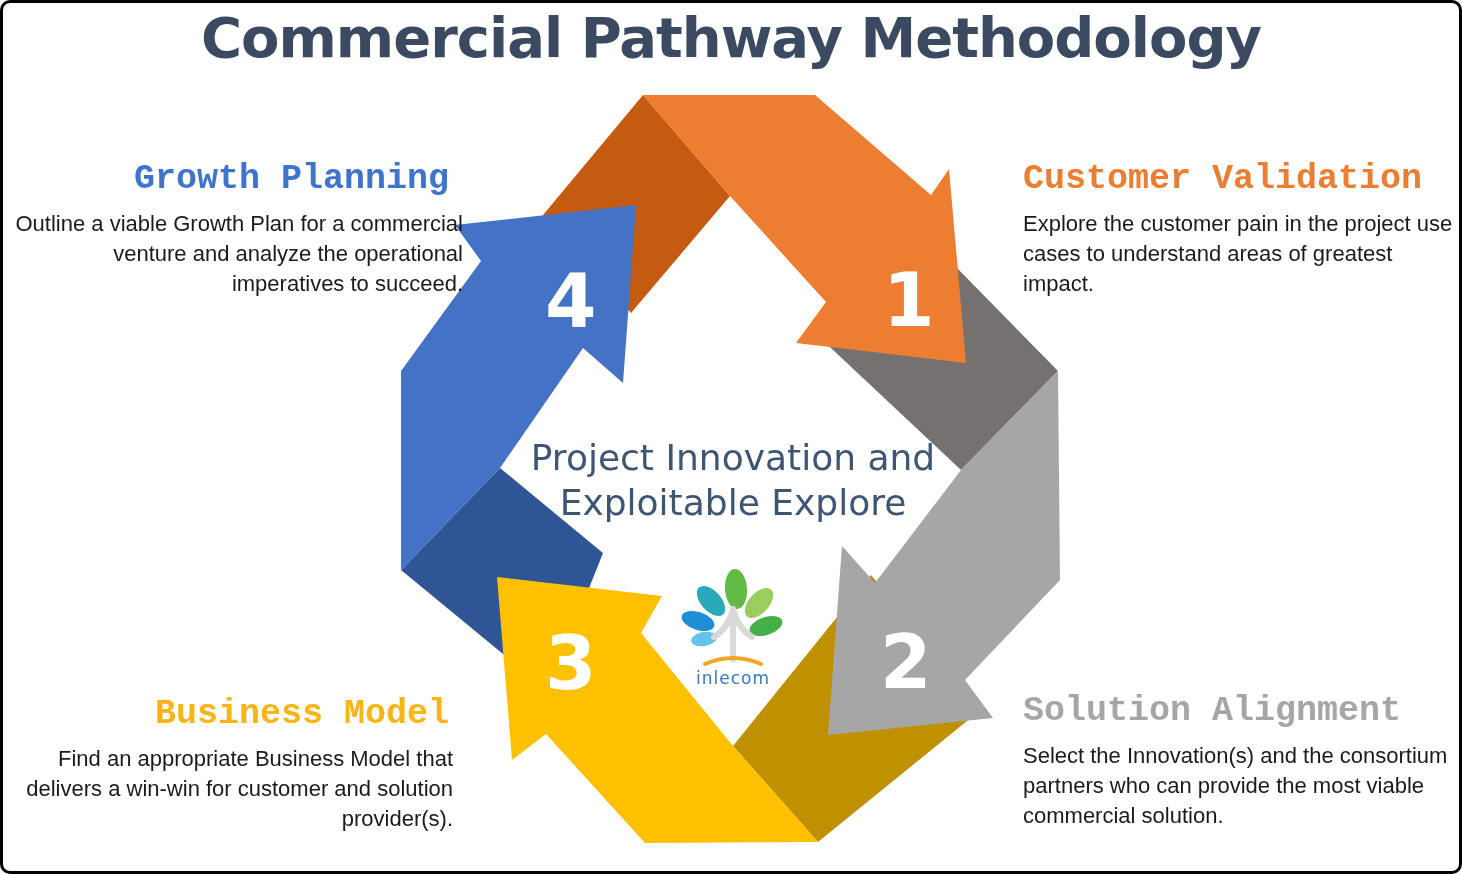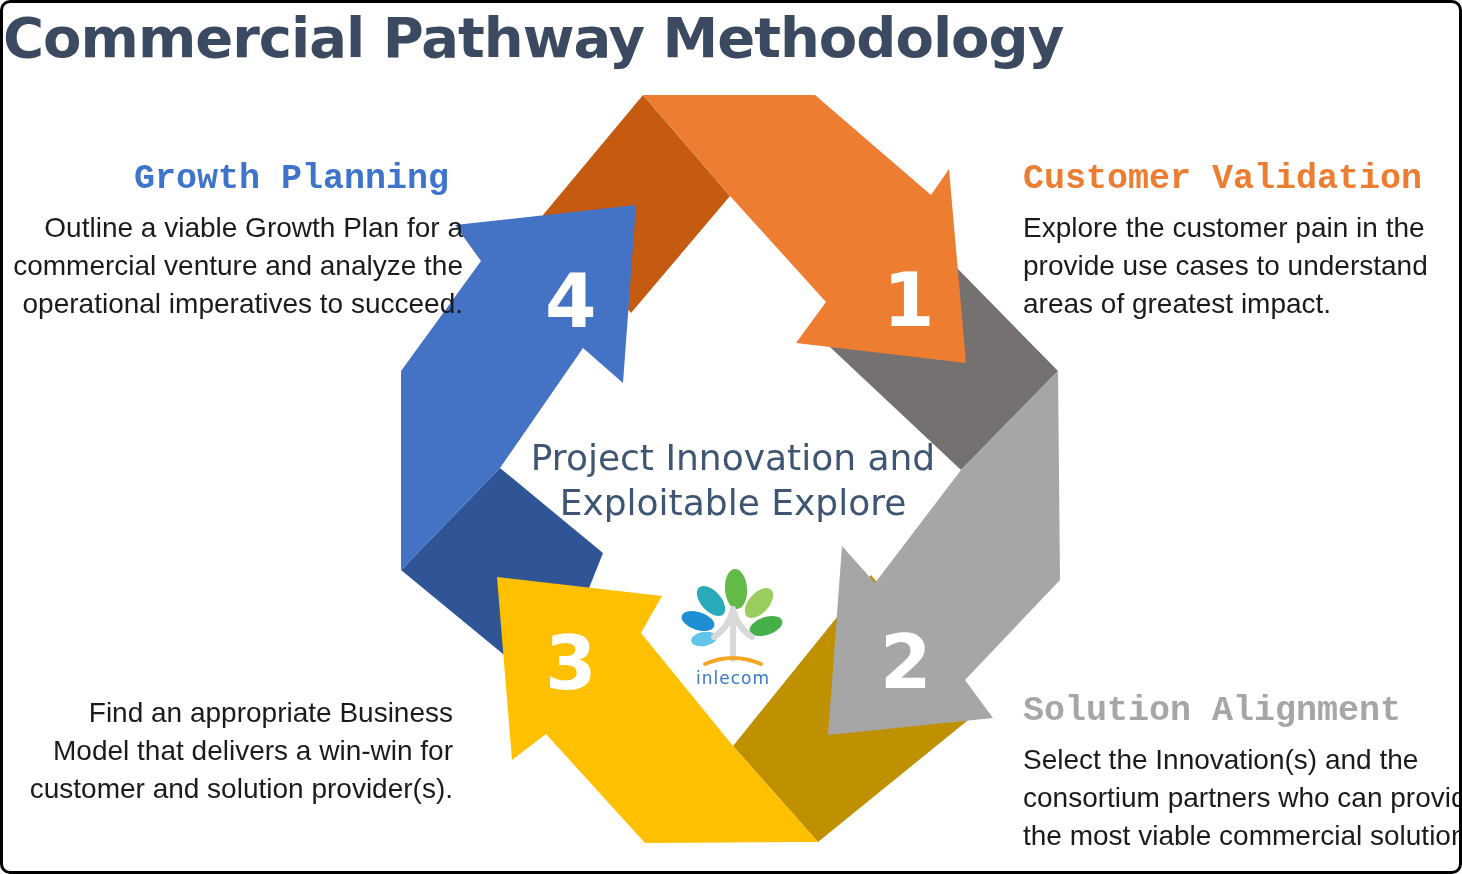--- a/index.html
+++ b/index.html
@@ -8,20 +8,21 @@
     width:1462px;height:874px;
     box-sizing:border-box;
     background:#fff;
     border:3px solid #000;
     border-radius:10px;
     overflow:hidden;
     font-family:"Liberation Sans", sans-serif;
   }
   .title{
     position:absolute;top:2px;left:0;width:100%;
+    text-align:center;
     font-family:"DejaVu Sans", sans-serif;
     font-weight:bold;
     font-size:56px;
     letter-spacing:-1px;
     color:#3C4A61;
     margin:0;
   }
   .diagram-svg{position:absolute;left:0;top:0;width:1462px;height:874px;}
   .step-num{
     font-family:"DejaVu Sans", sans-serif;
@@ -40,21 +41,21 @@
   }
   .step-block{position:absolute;}
   .step-block h2{
     margin:0 0 10px 0;
     font-family:Liberation Mono, monospace;
     font-weight:bold;
     font-size:35px;
   }
   .step-block p{
     margin:0;
-    font-size:28px;
+    font-size:22px;
     line-height:1.36;
     color:#1b1b1b;
   }
   .block-growth{left:0px;top:156px;width:460px;text-align:right;}
   .block-growth h2{color:#3E74CC;padding-right:14px;}
   .block-customer{left:1020px;top:156px;width:432px;text-align:left;}
   .block-customer h2{color:#ED7D31;}
   .block-business{left:5px;top:691px;width:445px;text-align:right;}
   .block-business h2{color:#F9B416;padding-right:4px;}
   .block-solution{left:1020px;top:688px;width:470px;text-align:left;}
@@ -105,29 +106,30 @@
     </g>
   </svg>
 
   <div class="center-label">
     <div>Project Innovation and</div>
     <div>Exploitable Explore</div>
   </div>
 
   <div class="step-block block-customer">
     <h2>Customer Validation</h2>
-    <p>Explore the customer pain in the provide use cases to understand areas of greatest impact.</p>
+    <p>Explore the customer pain in the project use cases to understand areas of greatest impact.</p>
   </div>
 
   <div class="step-block block-solution">
     <h2>Solution Alignment</h2>
     <p>Select the Innovation(s) and the consortium partners who can provide the most viable commercial solution.</p>
   </div>
 
   <div class="step-block block-business">
+    <h2>Business Model</h2>
     <p>Find an appropriate Business Model that delivers a win-win for customer and solution provider(s).</p>
   </div>
 
   <div class="step-block block-growth">
     <h2>Growth Planning</h2>
     <p>Outline a viable Growth Plan for a commercial venture and analyze the operational imperatives to succeed.</p>
   </div>
 
 </div>
 

